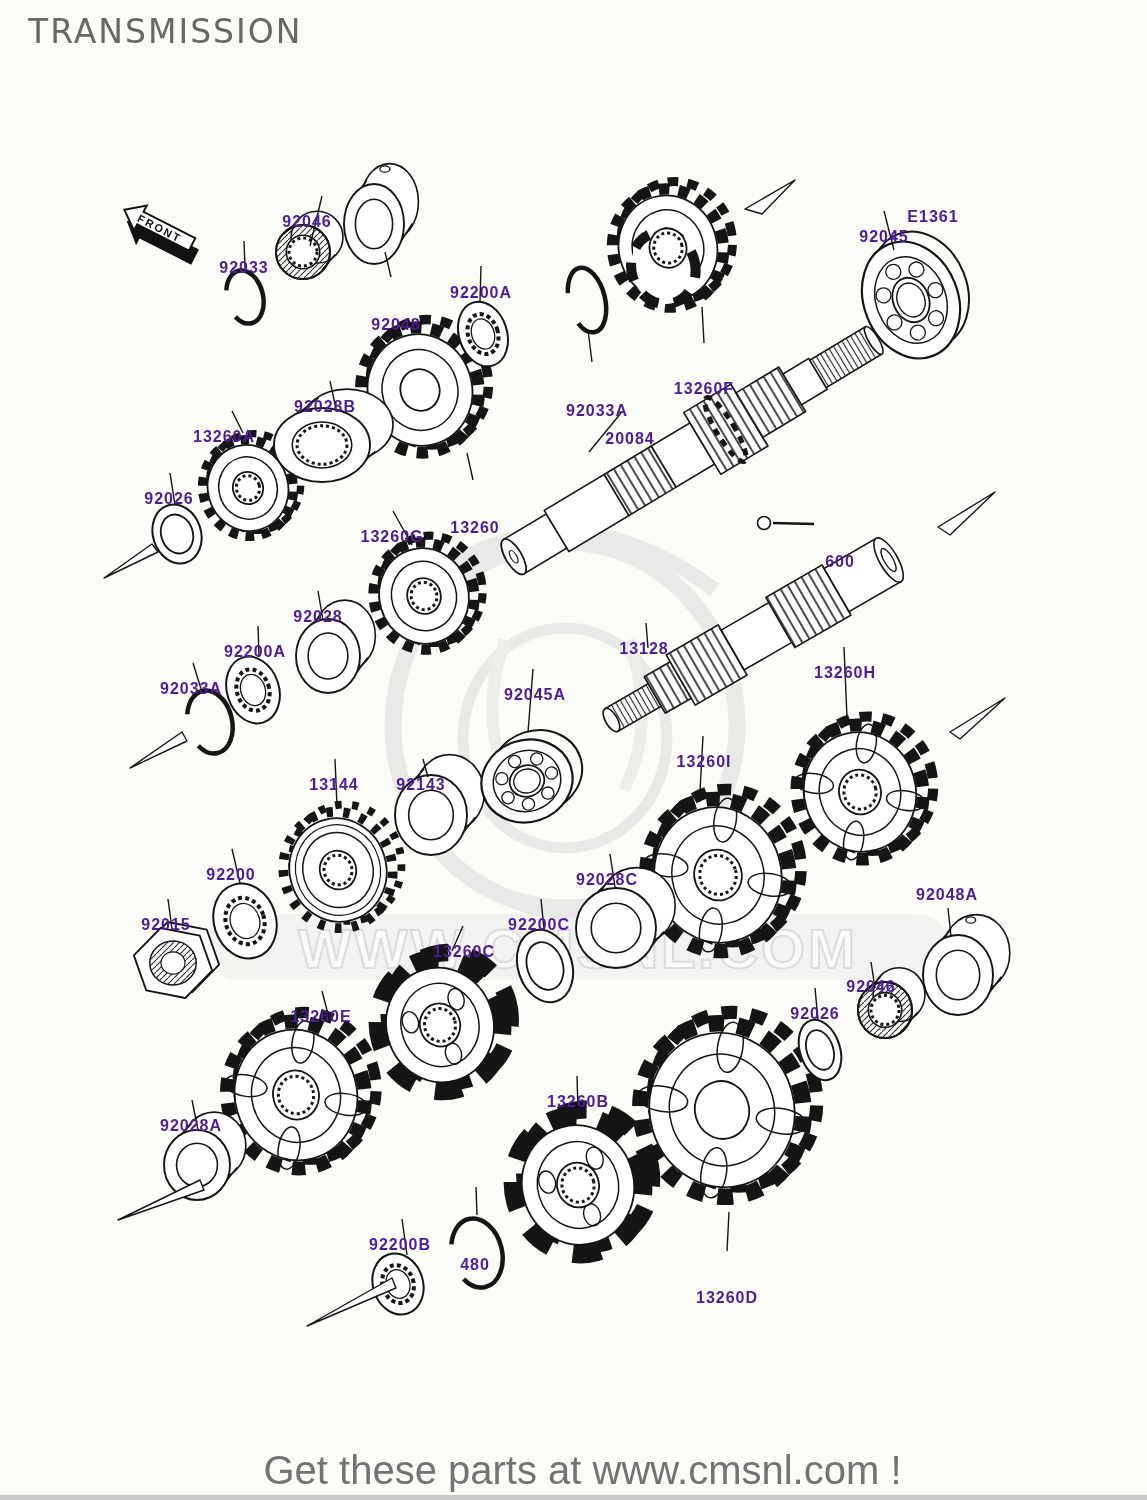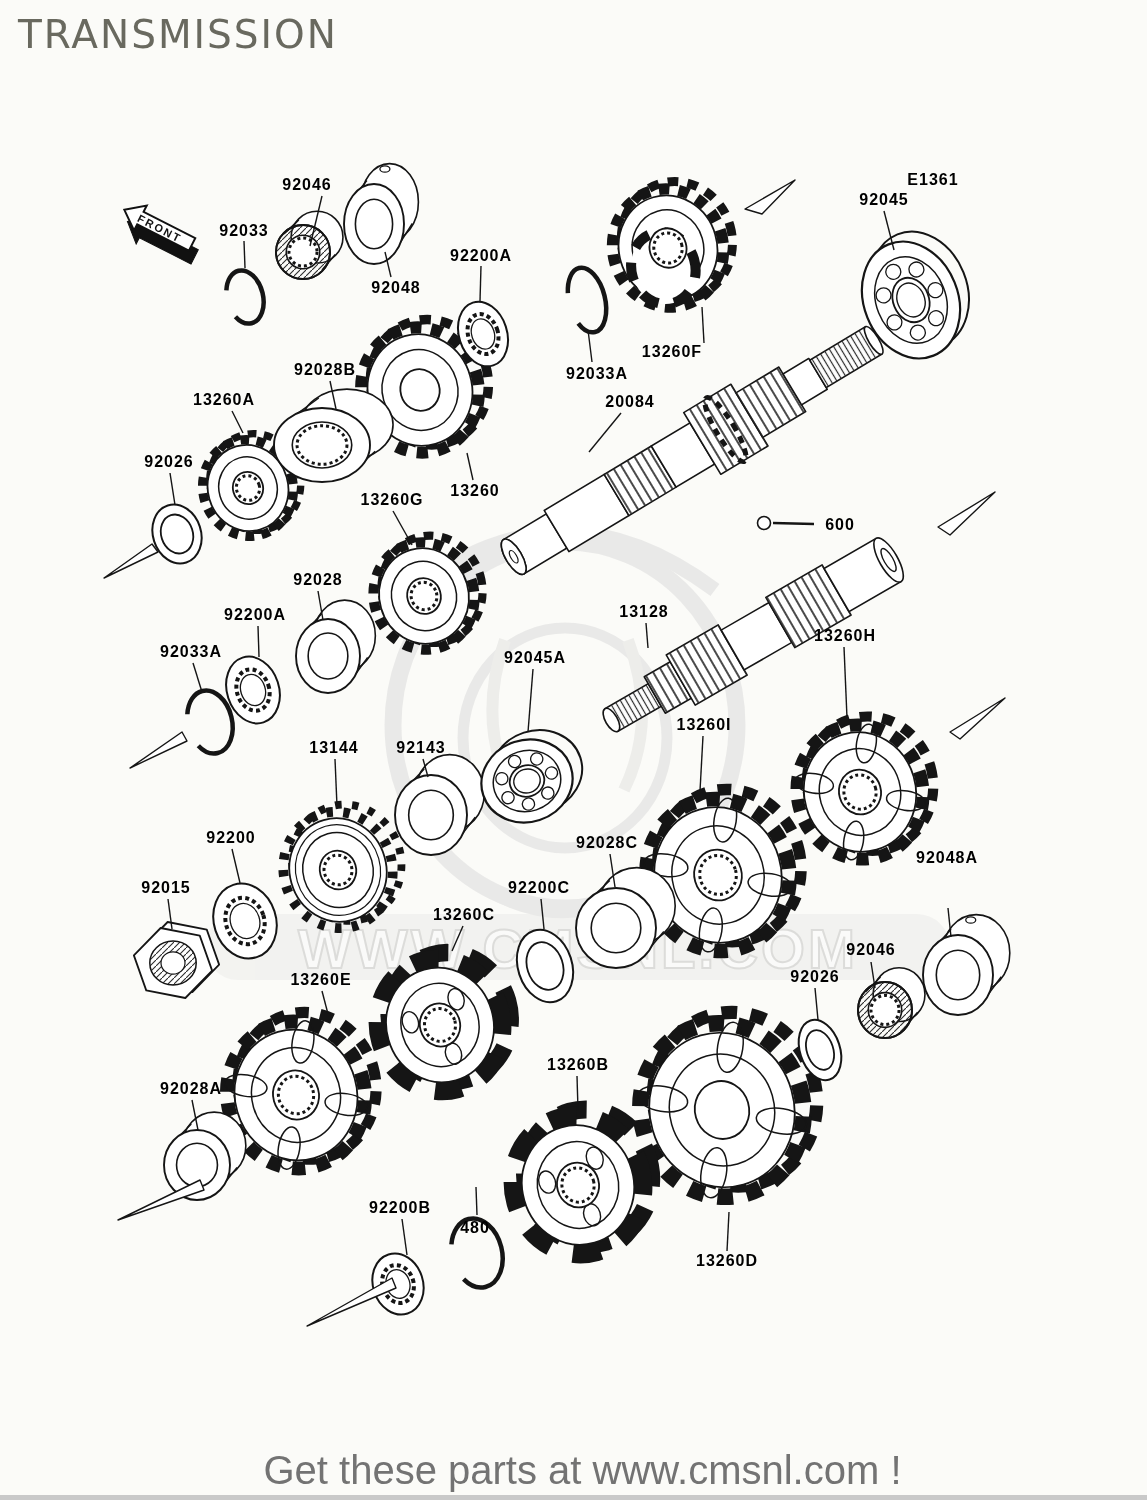--- a/index.html
+++ b/index.html
@@ -1,21 +1,21 @@
 <!DOCTYPE html>
 <html><head>
 <meta charset="utf-8">
 <style>
   html,body{margin:0;padding:0;background:#ffffff;}
   #page{position:relative;width:1147px;height:1500px;background:#fbfbf8;overflow:hidden;
         font-family:"Liberation Sans",sans-serif;}
-  #page-title{position:absolute;left:18px;top:12px;font-size:39px;font-weight:400;
+  #page-title{position:absolute;left:28px;top:12px;font-size:33px;font-weight:400;
         color:#69695f;letter-spacing:2px;font-family:"DejaVu Sans",sans-serif;}
   .pl{position:absolute;transform:translateX(-50%);white-space:nowrap;
-      font:bold 16px/20px "Liberation Sans",sans-serif;letter-spacing:1px;color:#000000;}
+      font:bold 16px/20px "Liberation Sans",sans-serif;letter-spacing:1px;color:#4c1d95;margin-top:37px;}
   .pl.small{font-size:16px;letter-spacing:1px;}
   #diagram-svg{position:absolute;left:0;top:0;}
   #footer{position:absolute;left:0;top:1446px;width:100%;text-align:center;
       font:400 40px/48px "Liberation Sans",sans-serif;color:#737373;padding-left:9px;}
   #bottom-strip{position:absolute;left:0;bottom:0;width:100%;height:5px;background:#c9c9c9;}
 </style>
 </head>
 <body>
 
 <div id="page">
@@ -398,21 +398,21 @@
     </g>
   </svg>
 
   <div id="page-title">TRANSMISSION</div>
 
   <div class="pl" style="left:307px;top:175px">92046</div>
   <div class="pl" style="left:244px;top:221px">92033</div>
   <div class="pl" style="left:396px;top:278px">92048</div>
   <div class="pl" style="left:481px;top:246px">92200A</div>
   <div class="pl" style="left:597px;top:364px">92033A</div>
-  <div class="pl" style="left:672px;top:342px">13260F</div>
+  <div class="pl" style="left:704px;top:342px">13260F</div>
   <div class="pl" style="left:884px;top:190px">92045</div>
   <div class="pl small" style="left:933px;top:170px">E1361</div>
   <div class="pl" style="left:630px;top:392px">20084</div>
   <div class="pl" style="left:325px;top:360px">92028B</div>
   <div class="pl" style="left:224px;top:390px">13260A</div>
   <div class="pl" style="left:169px;top:452px">92026</div>
   <div class="pl" style="left:475px;top:481px">13260</div>
   <div class="pl" style="left:392px;top:490px">13260G</div>
   <div class="pl" style="left:318px;top:570px">92028</div>
   <div class="pl" style="left:255px;top:605px">92200A</div>

